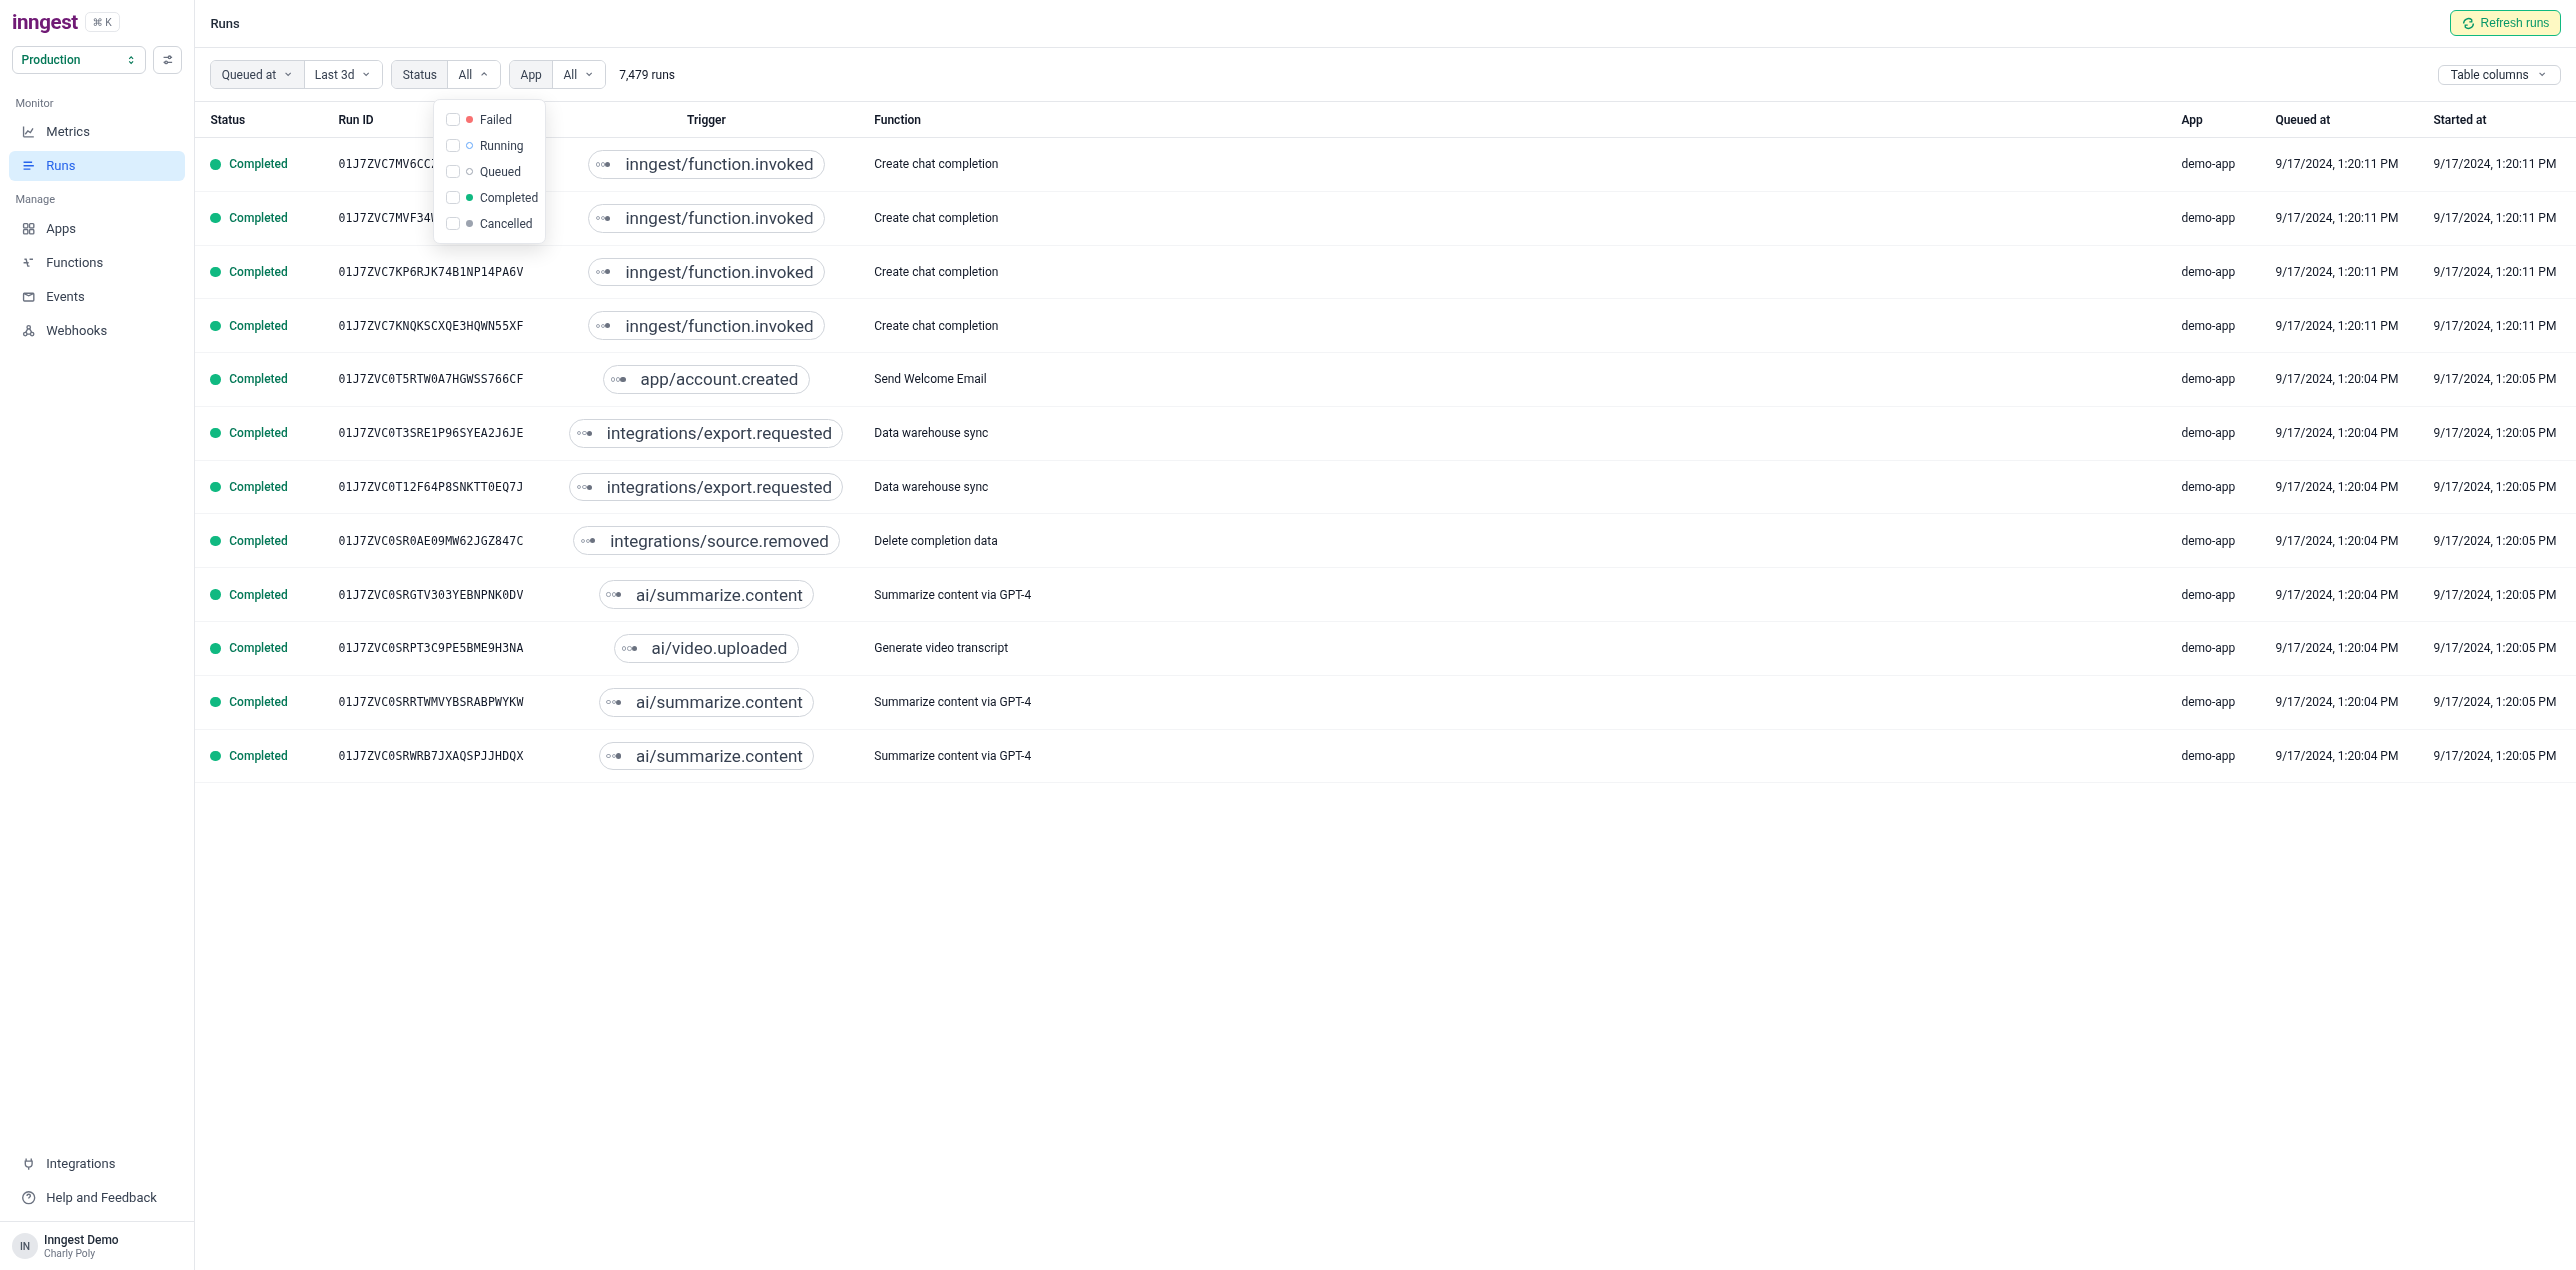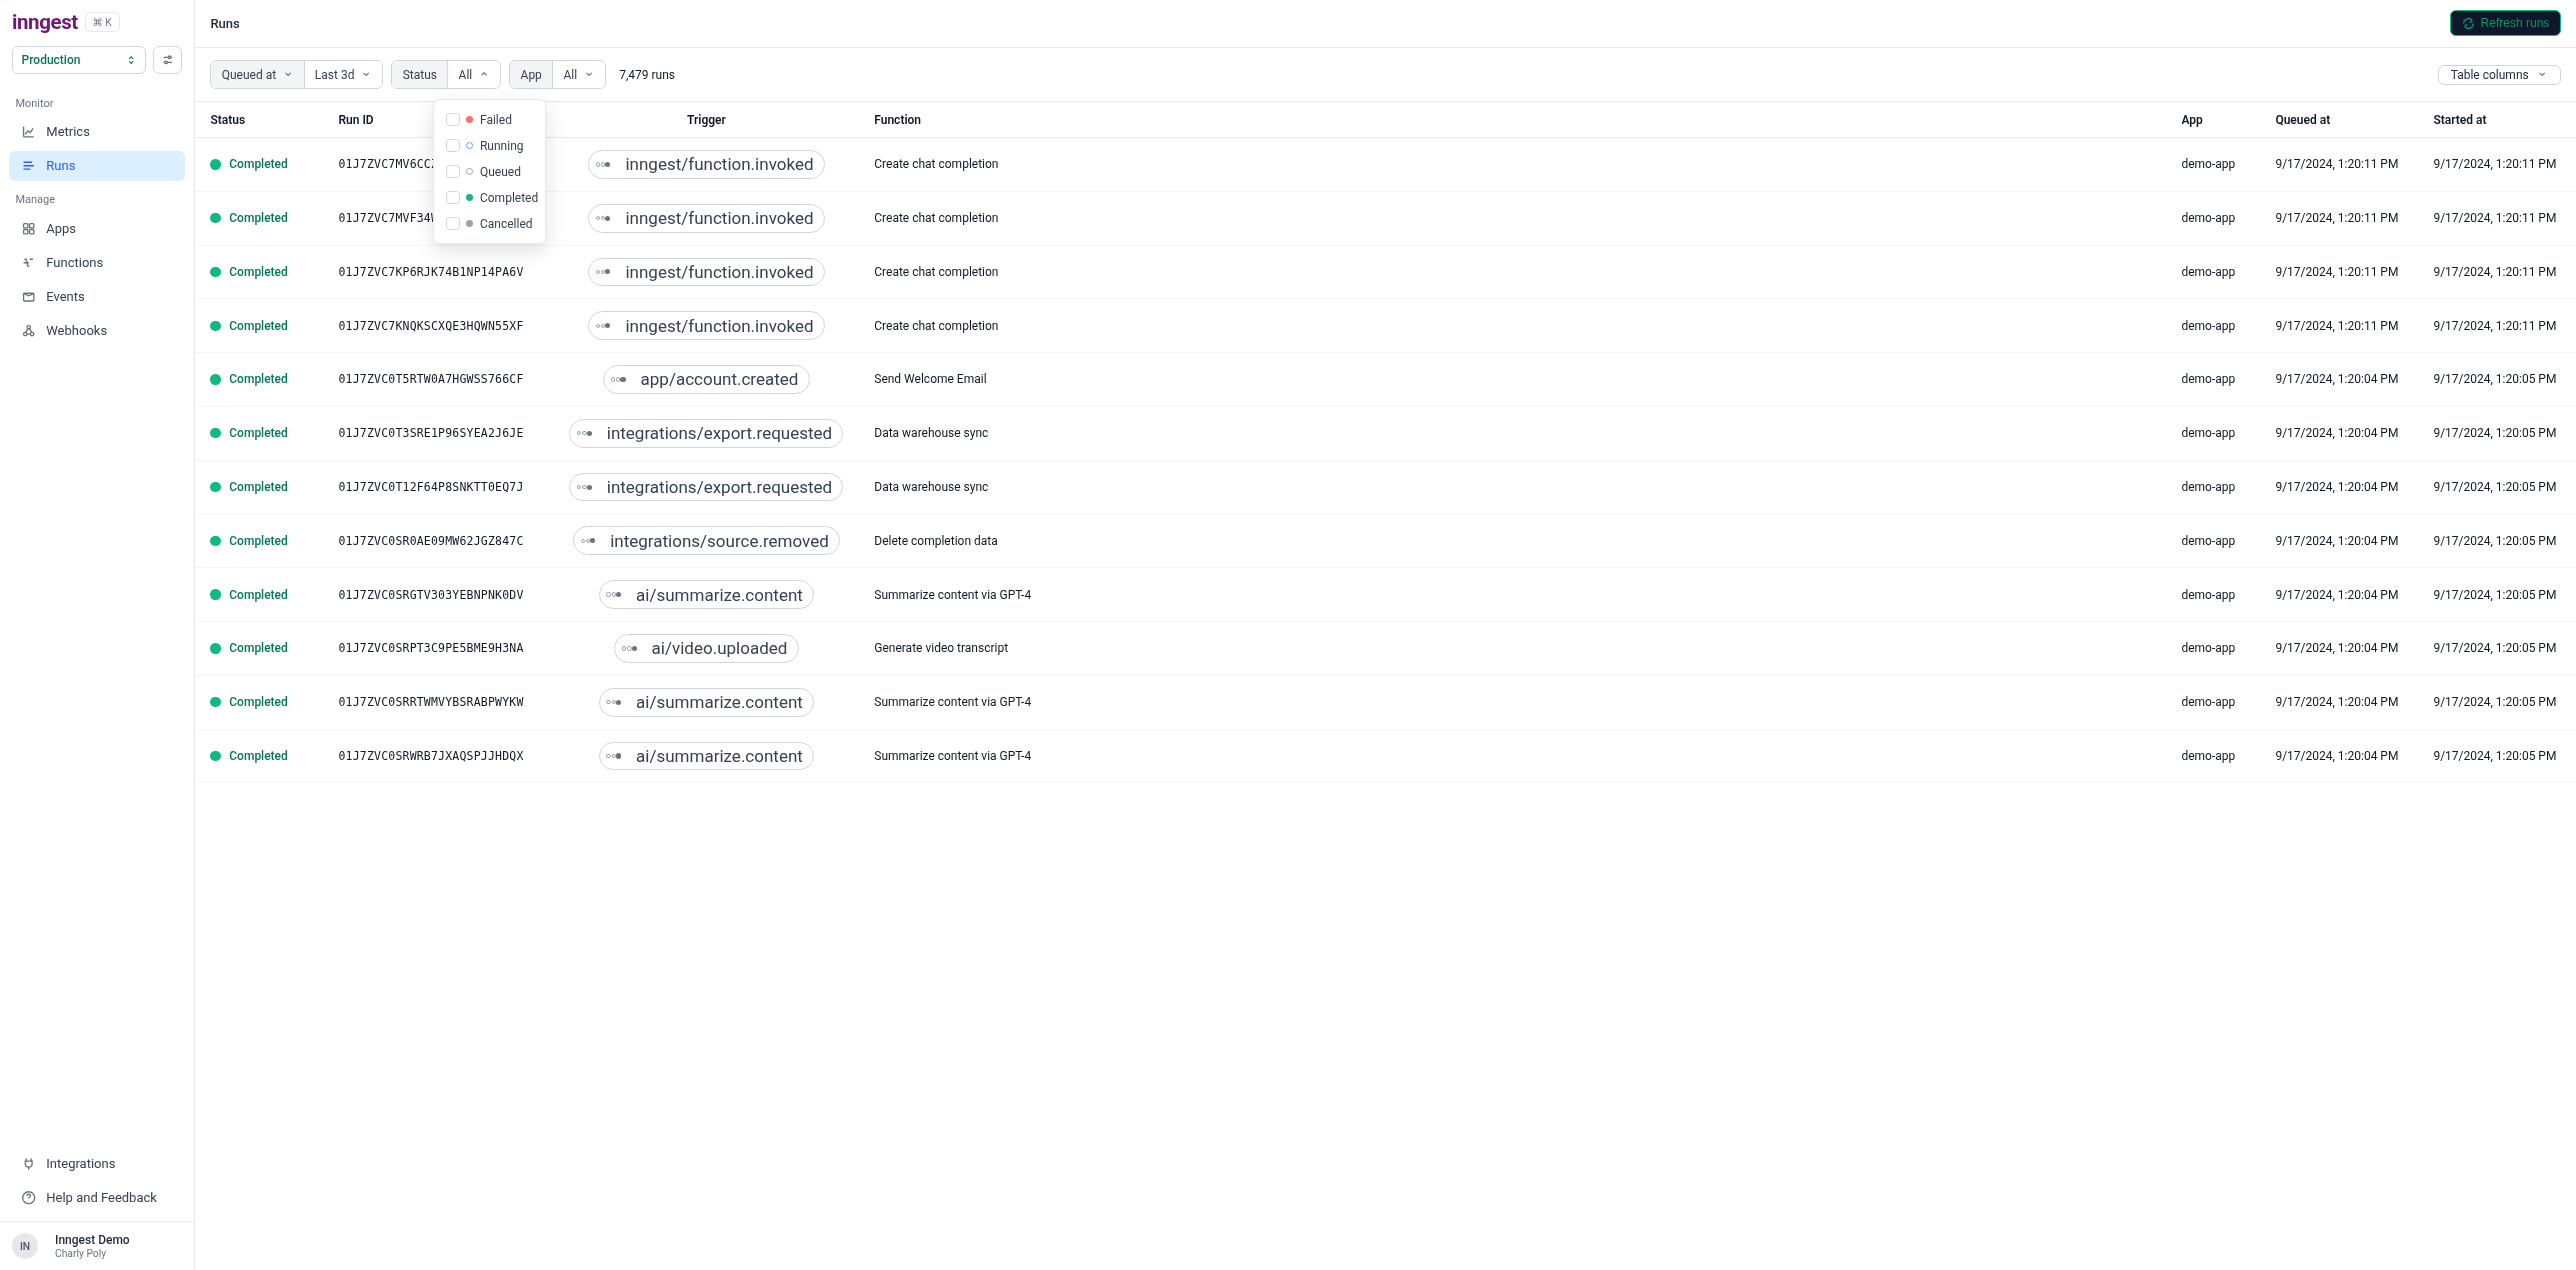--- a/index.html
+++ b/index.html
@@ -13,30 +13,30 @@
 .cmdk { border: 0.9px solid #e5e7eb; border-radius: 5.1px; padding: 2.6px 6.8px; font-size: 10.3px; color: #6b7280; }
 .env-row { display: flex; gap: 7px; padding: 0 12px 12px 12px; }
 .env-select { flex: 1; display: flex; align-items: center; justify-content: space-between; border: 0.9px solid #d1d5db; border-radius: 6px; padding: 6px 8.6px; color: #047857; font-weight: 500; cursor: pointer; font-size: 12px; }
 .env-btn { width: 29px; border: 0.9px solid #d1d5db; border-radius: 6px; display: flex; align-items: center; justify-content: center; cursor: pointer; }
 .nav-section-label { color: #6b7280; font-size: 11px; padding: 10.3px 15.4px 5.1px 15.4px; }
 .nav-item { display: flex; align-items: center; gap: 10.3px; padding: 7.7px 12px; margin: 1.7px 8.6px; border-radius: 6px; cursor: pointer; color: #374151; font-size: 13px; text-align: center; }
 .nav-item.active { background: #dbeffe; color: #2563eb; }
 .nav-icon { width: 15.4px; height: 15.4px; display: flex; align-items: center; justify-content: center; flex-shrink: 0; }
 .sidebar-spacer { flex: 1; }
 .sidebar-divider { border-top: 0.9px solid #e5e7eb; margin-top: 6.8px; }
-.user-row { display: flex; align-items: center; gap: 17px; padding: 10.3px 12px; }
+.user-row { display: flex; align-items: center; gap: 6px; padding: 10.3px 12px; }
 .avatar { width: 26px; height: 26px; border-radius: 50%; background: #e5e7eb; color: #4b5563; font-size: 10.3px; display: flex; align-items: center; justify-content: center; font-weight: 500; }
 .user-meta .org { font-weight: 500; font-size: 12px; }
 .user-meta .name { font-size: 10.3px; color: #6b7280; }
 
 
 .main { flex: 1; display: flex; flex-direction: column; min-width: 0; }
 .header { display: flex; align-items: center; justify-content: space-between; padding: 10.3px 15.4px; border-bottom: 0.9px solid #e5e7eb; }
 .page-title { font-size: 13px; font-weight: 500; }
-.refresh-btn { display: flex; align-items: center; gap: 6px; border: 0.9px solid #10b981; color: #059669; border-radius: 6px; padding: 5.1px 10.3px; font-size: 12px; font-weight: 500; cursor: pointer; background: #0f172a; }
+.refresh-btn { display: flex; align-items: center; gap: 6px; border: 0.9px solid #10b981; color: #059669; border-radius: 6px; padding: 5.1px 10.3px; font-size: 12px; font-weight: 500; cursor: pointer; background: #fef9c3; }
 
 .toolbar { display: flex; align-items: center; gap: 8.6px; padding: 12px 15.4px; border-bottom: 0.9px solid #e5e7eb; position: relative; }
 .seg-group { display: flex; border: 0.9px solid #d1d5db; border-radius: 6px; overflow: hidden; }
 .seg-left, .seg-right { padding: 6.8px 10.3px; display: flex; align-items: center; gap: 6.8px; font-size: 12px; cursor: pointer; background: #fff; color: #374151; }
 .seg-left { background: #f3f4f6; border-right: 0.9px solid #d1d5db; font-weight: 400; }
 .runs-count { margin-left: 5.1px; font-size: 12px; color: #111827; }
 .toolbar-spacer { flex: 1; }
 .columns-btn { border: 0.9px solid #d1d5db; border-radius: 6px; padding: 2px 12px; display: flex; align-items: center; gap: 8.6px; cursor: pointer; font-size: 12px; }
 
 

